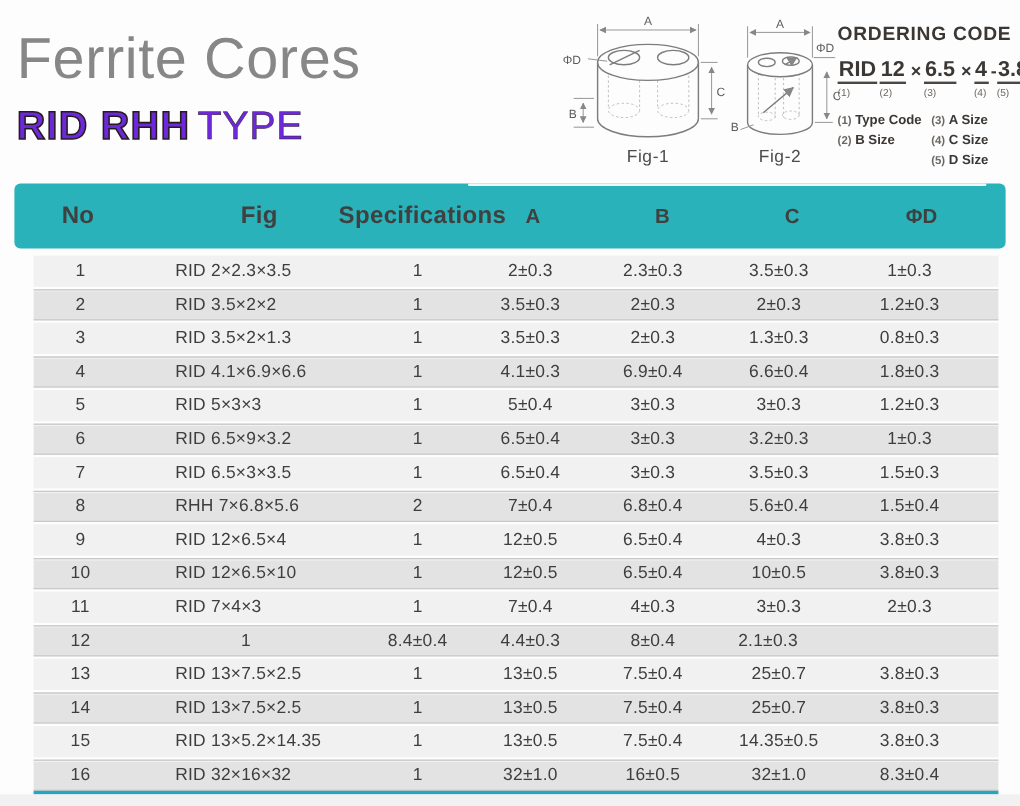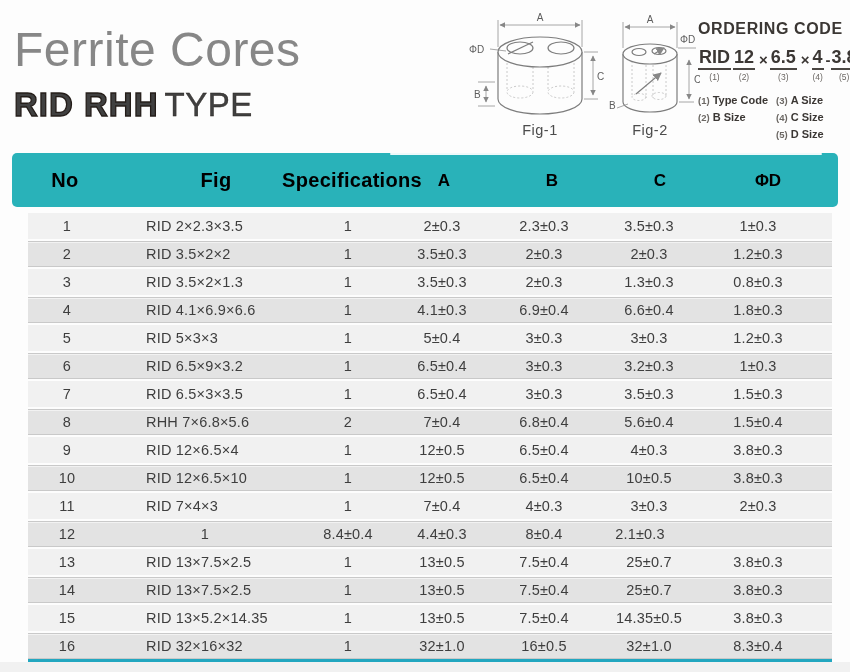--- a/index.html
+++ b/index.html
@@ -3,47 +3,47 @@
 <meta charset="utf-8">
 <style>
   html,body{margin:0;padding:0;background:#ffffff;}
   .sheet{
     position:relative;width:850px;height:672px;background:#fdfdfd;overflow:hidden;
     font-family:"Liberation Sans", sans-serif;color:#3d3d3d;
   }
   
   .title-block{position:absolute;left:14px;top:24px;}
   .title-line1{font-size:48px;color:#878787;letter-spacing:0.5px;line-height:1.1;}
-  .title-line2{font-size:33px;color:#404040;margin-top:9px;letter-spacing:0.5px;}
+  .title-line2{font-size:33px;color:#6d28d9;margin-top:9px;letter-spacing:0.5px;}
   .title-line2 .heavy{font-weight:bold;-webkit-text-stroke:1.3px #231c18;letter-spacing:1px;margin-right:6px;}
   .title-line2 .light{font-weight:normal;-webkit-text-stroke:0.4px #231c18;}
   
   .figs{position:absolute;left:468px;top:2px;width:232px;height:146px;}
   .figs svg{display:block;}
   .figs text{font-size:10px;fill:#5d5d5d;}
   .figs .figlabel{font-size:14.5px;fill:#4c4c4c;letter-spacing:0.5px;}
   
   .oc{position:absolute;left:698px;top:20px;width:150px;}
   .oc-head{font-size:16px;font-weight:bold;color:#3b3734;letter-spacing:0.6px;}
   .oc-line{display:flex;align-items:flex-start;margin-top:10px;}
-  .oc-seg{text-align:center;margin-right:2px;}
+  .oc-seg{text-align:left;margin-right:2px;}
   .oc-seg .t{font-size:18px;font-weight:bold;color:#3b3734;border-bottom:2px solid #4a4642;padding:0 1px 1px;line-height:1.05;white-space:nowrap;}
   .oc-seg .m{font-size:8.5px;color:#6b6763;margin-top:2px;}
   .oc-sep{font-size:15px;font-weight:bold;color:#3b3734;padding:2px 2px 0;line-height:1.3;}
   .oc-sep.dash{padding:2px 0 0;}
   .oc-legend{display:flex;margin-top:10px;}
   .oc-leg-col{display:flex;flex-direction:column;}
   .oc-leg-col.c1{width:78px;}
   .oc-leg-item{font-size:11px;font-weight:bold;color:#3b3734;line-height:17px;white-space:nowrap;}
   .oc-leg-item .mk{font-size:9.5px;color:#6b6763;margin-right:3px;font-weight:bold;}
   
   .thead{
     position:absolute;left:12px;top:153px;width:826px;height:54px;
     border-radius:5px;display:grid;grid-template-columns:106px 196px 76px 1fr;
-    color:#000000;
+    color:#404040;
   }
   .th-cell{display:flex;align-items:center;justify-content:center;font-size:20px;font-weight:bold;letter-spacing:0.3px;}
   .th-dims{display:flex;flex-direction:column;padding-right:16px;}
   .th-dims-top{height:26px;display:flex;align-items:center;justify-content:center;font-size:17px;font-weight:bold;letter-spacing:0.2px;}
   .th-dims-rule{height:2px;background:rgba(255,255,255,0.92);border-radius:1px;}
   .th-dims-bottom{flex:1;display:grid;grid-template-columns:1fr 1fr 1fr 1fr;}
   .th-sub{display:flex;align-items:center;justify-content:center;font-size:17px;font-weight:bold;}
   
   .tbody{position:absolute;left:28px;top:213px;width:804px;}
   .trow{

